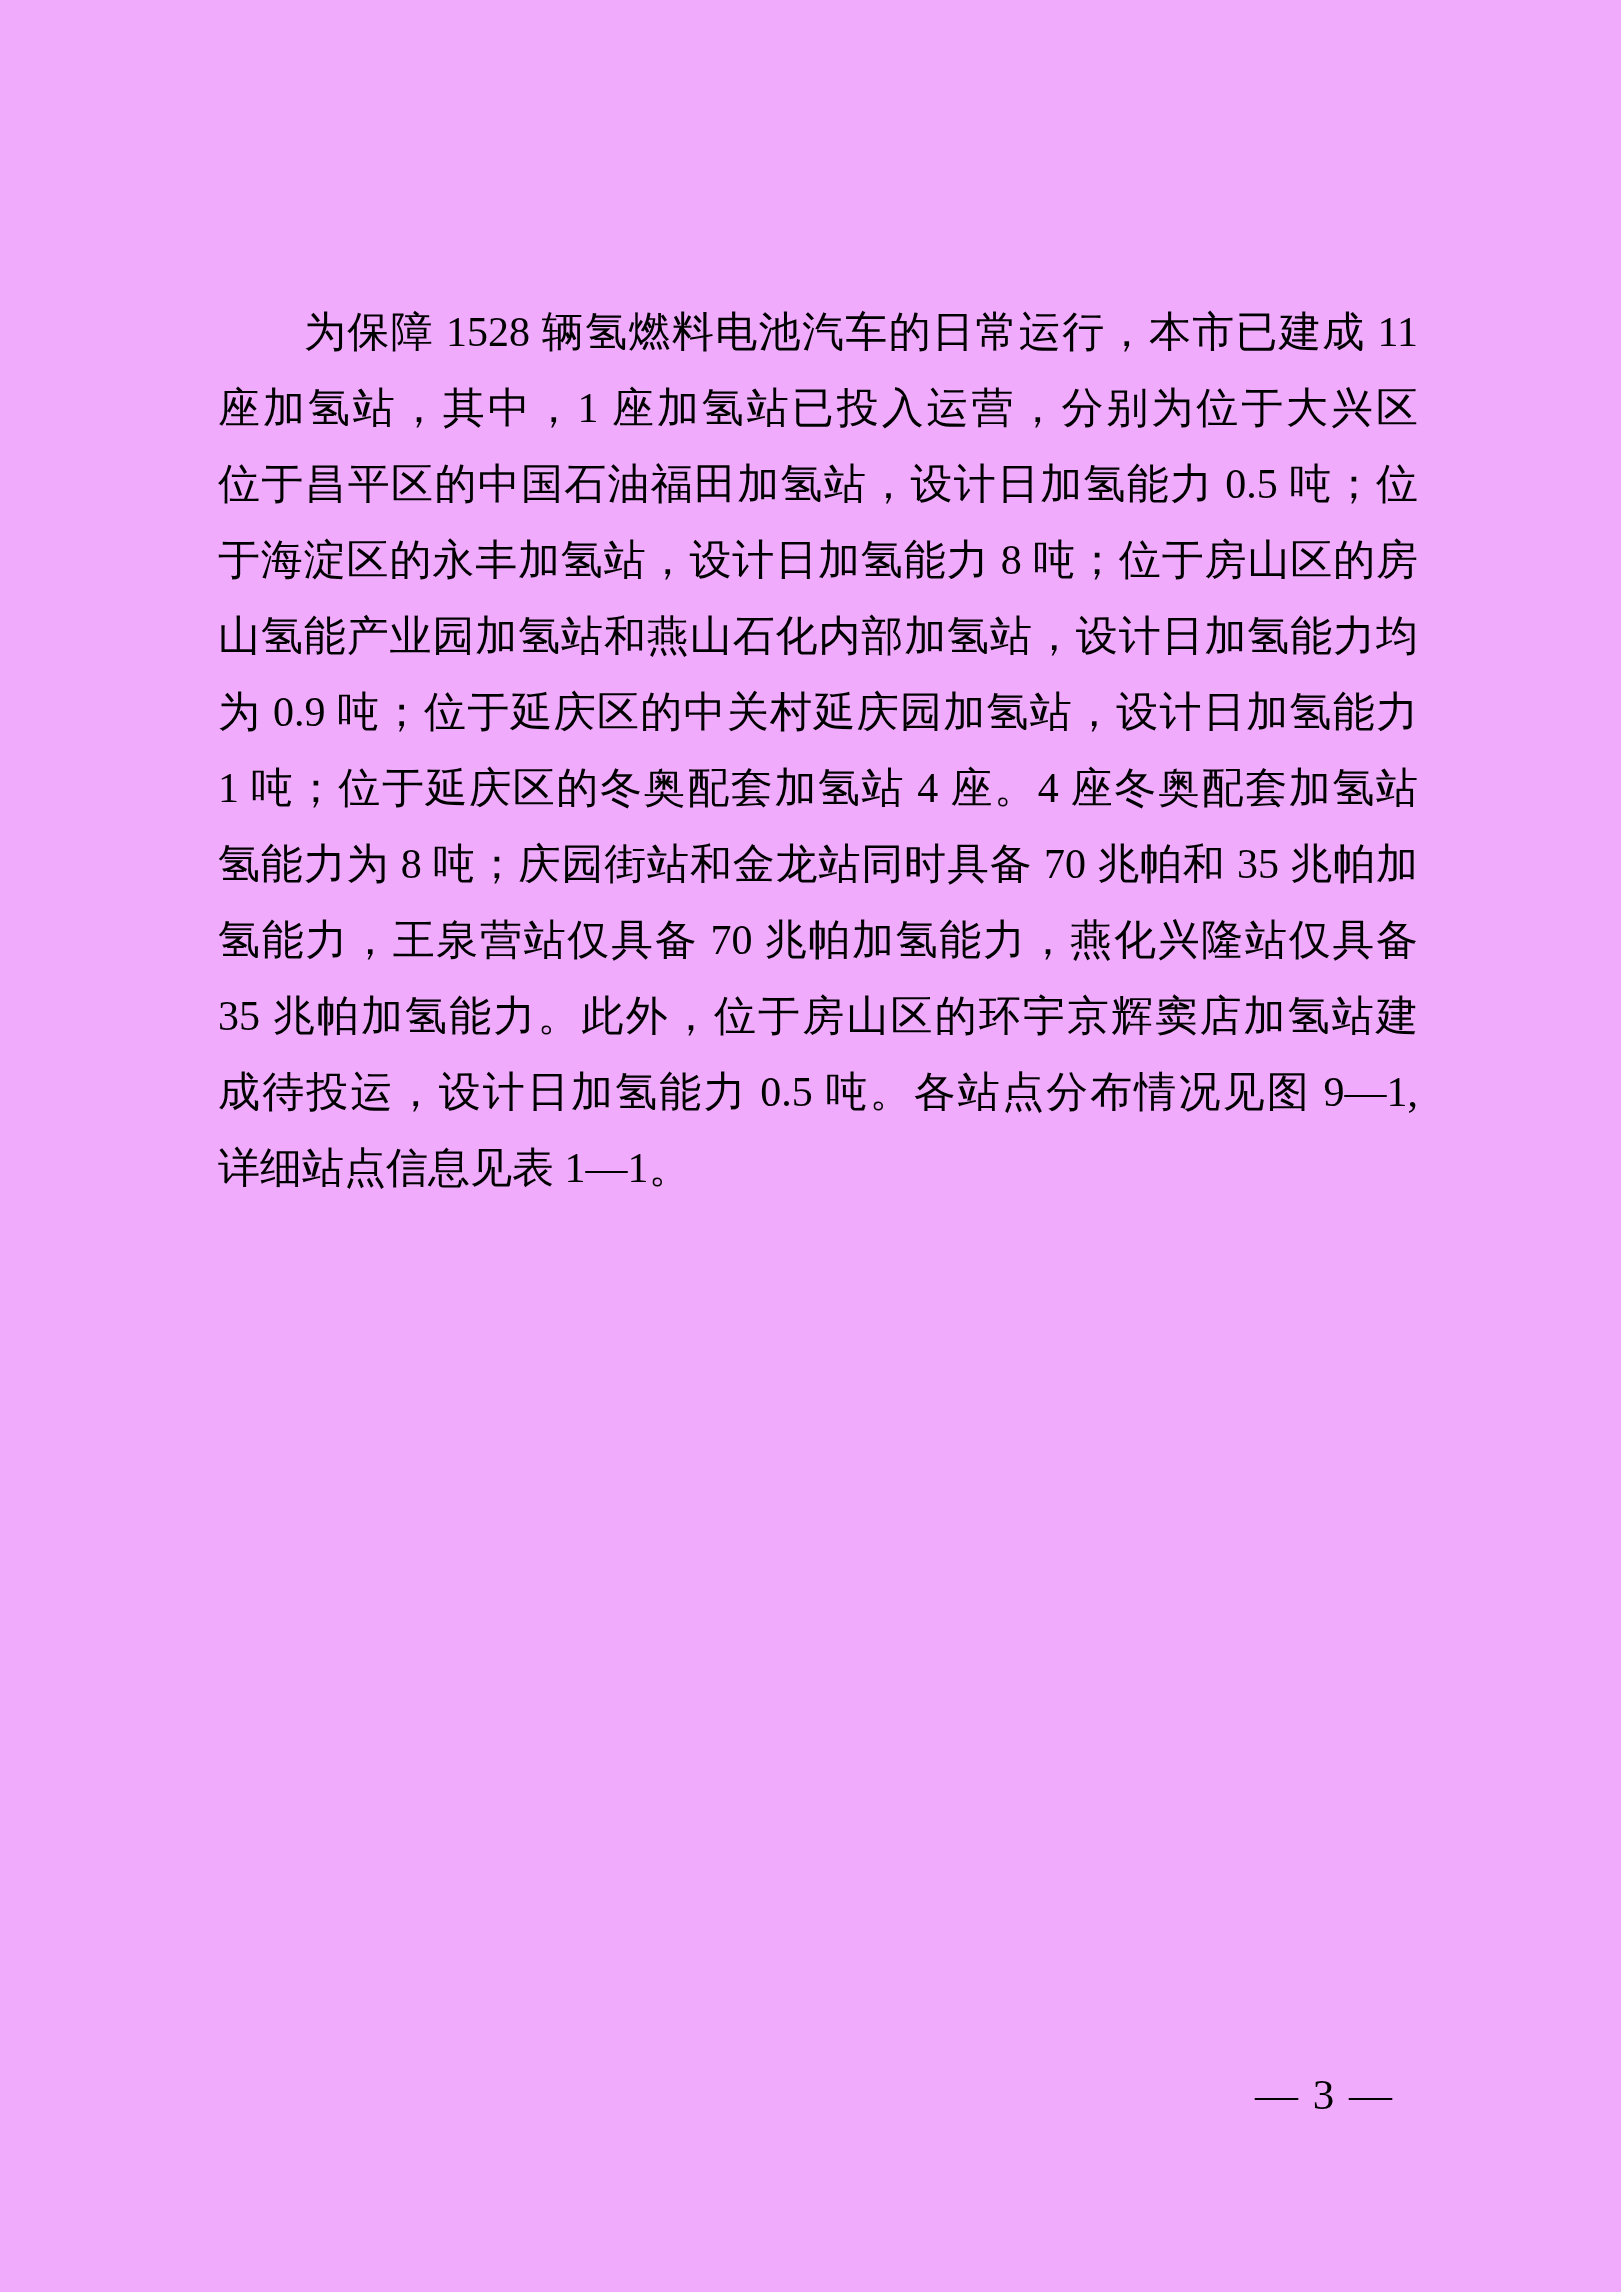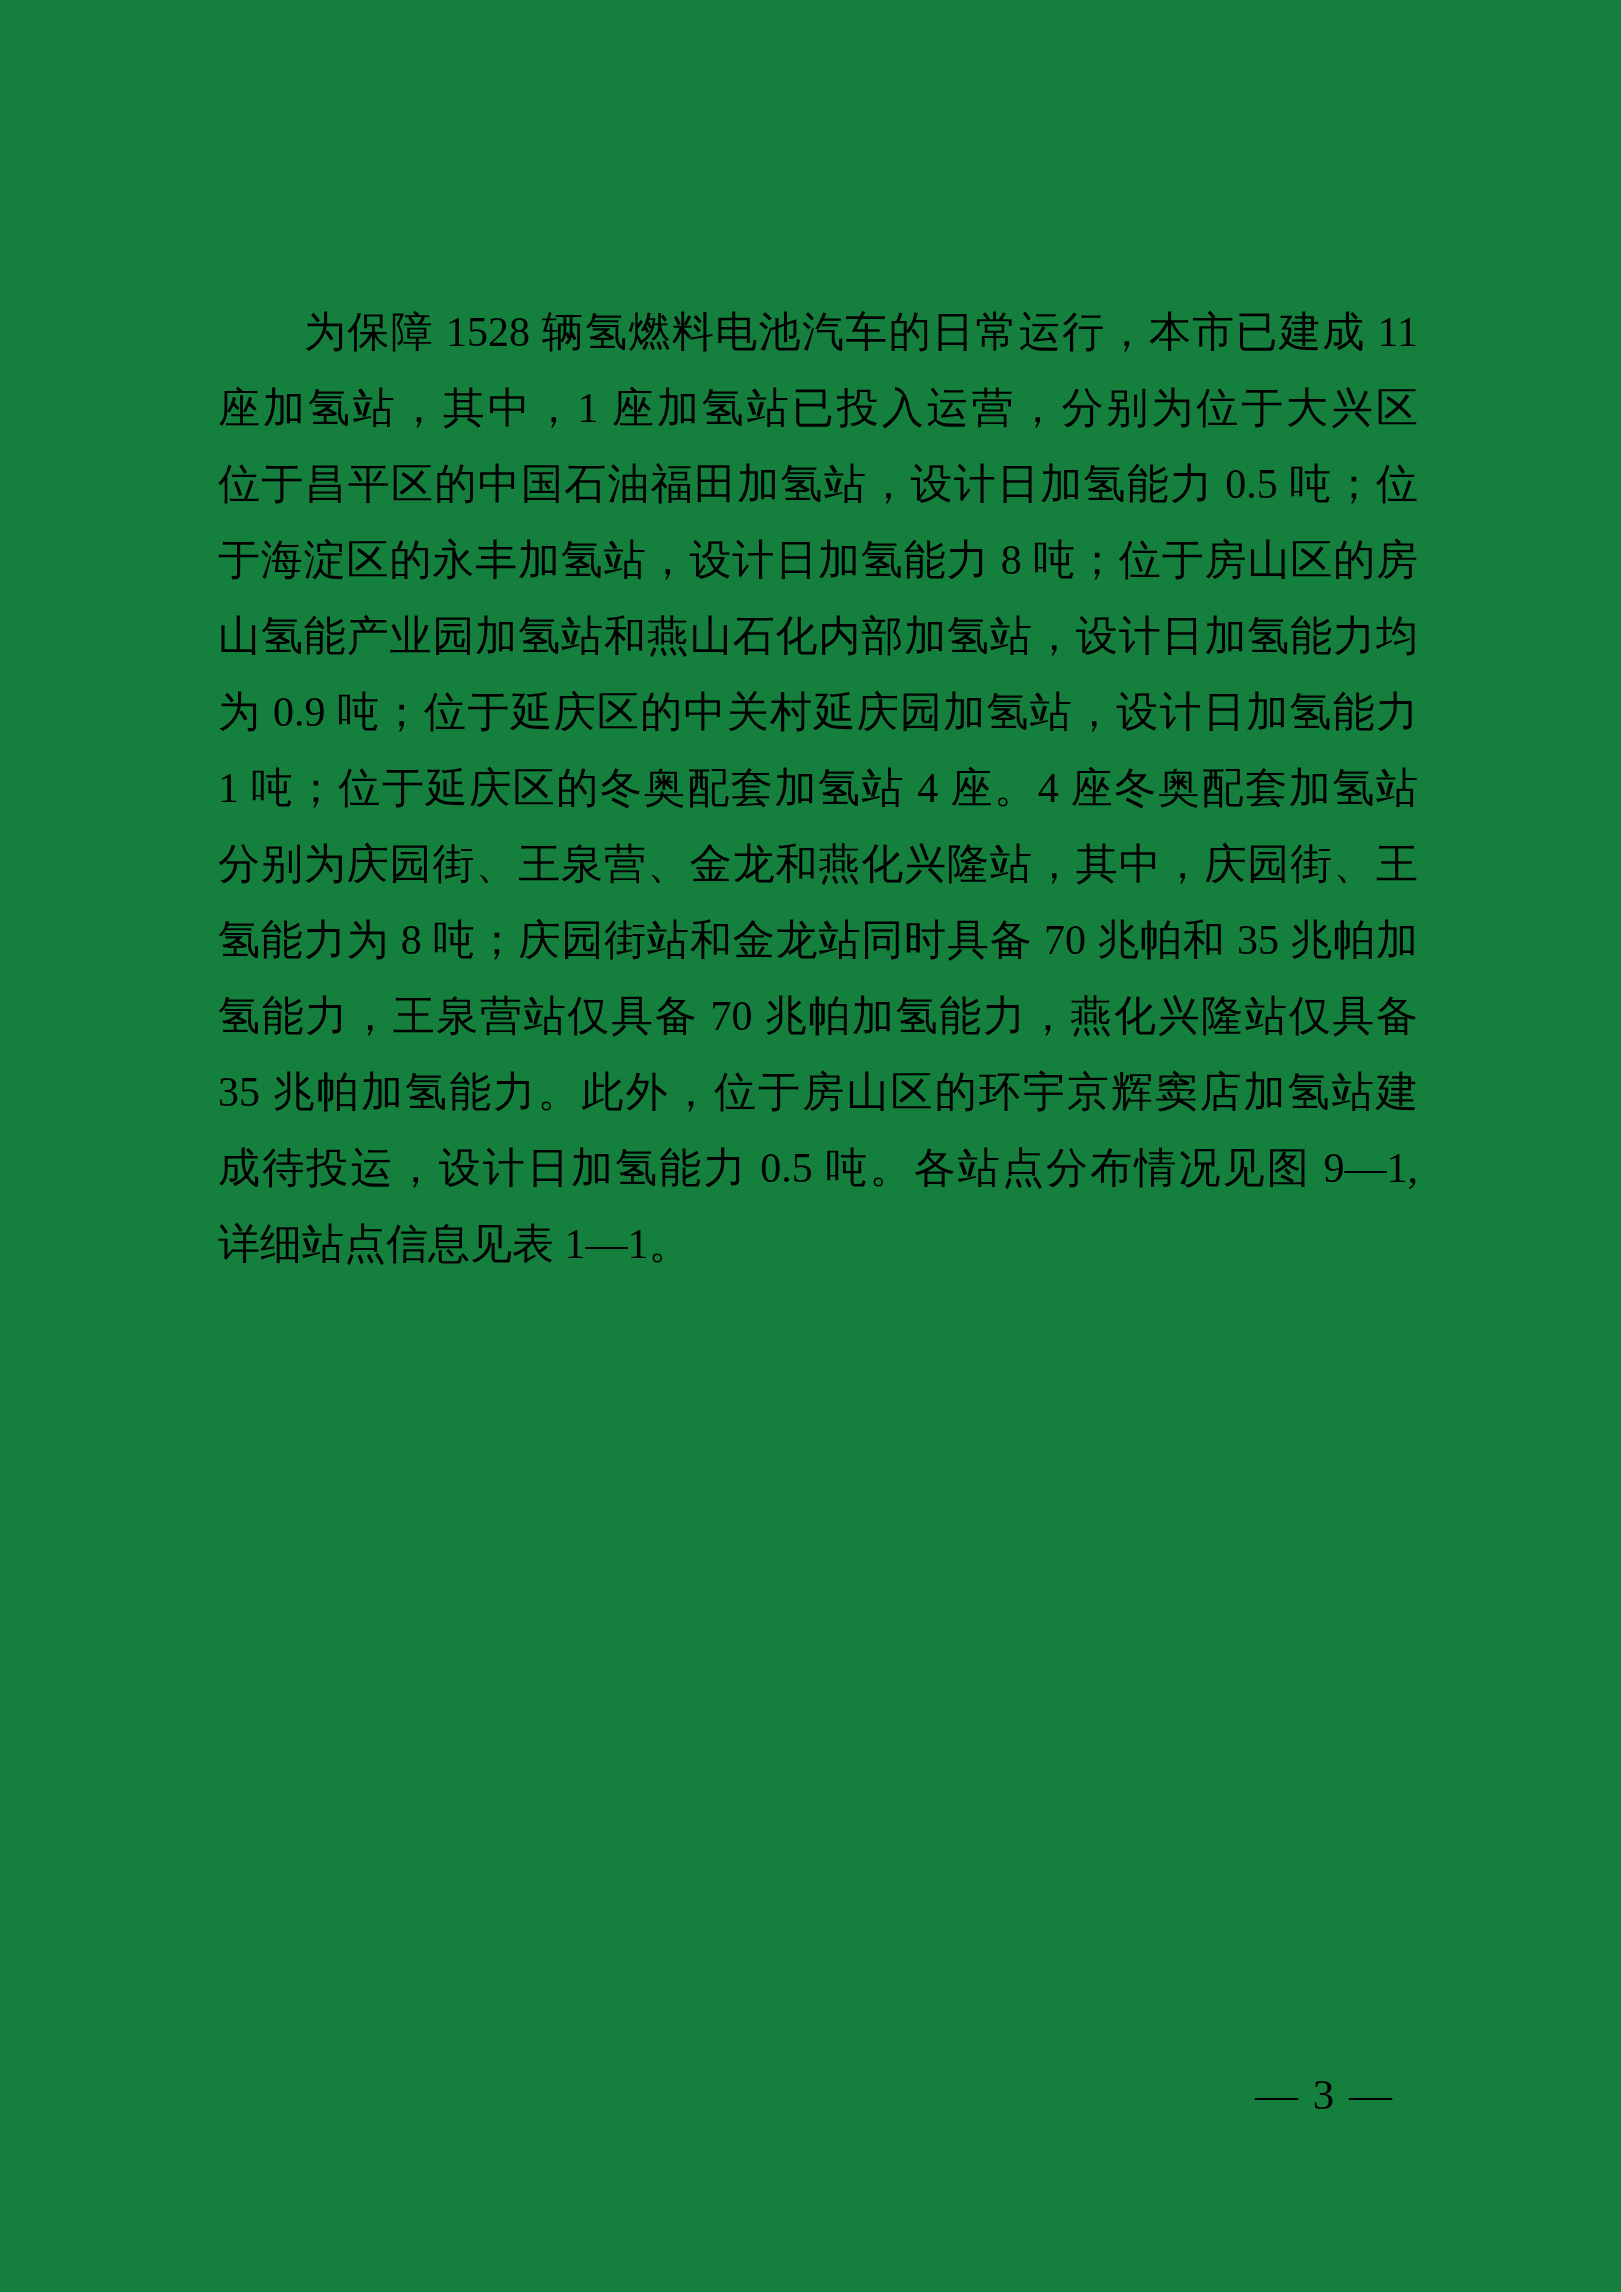--- a/index.html
+++ b/index.html
@@ -4,21 +4,21 @@
 <style>
   html, body {
     margin: 0;
     padding: 0;
     background: #e8e8e8;
   }
   .page {
     position: relative;
     width: 1621px;
     height: 2293px;
-    background: #15803d;
+    background: #f0abfc;
     color: #000000;
     font-family: "Liberation Serif", "DejaVu Serif", serif;
     overflow: hidden;
   }
   .textblock {
     position: absolute;
     left: 218px;
     top: 294px;
     width: 1200px;
   }
@@ -53,21 +53,20 @@
 
 <div class="page">
   <div class="textblock" id="paragraph">
       <div class="line indent">为保障 1528 辆氢燃料电池汽车的日常运行，本市已建成 11</div>
       <div class="line">座加氢站，其中，1 座加氢站已投入运营，分别为位于大兴区</div>
       <div class="line">位于昌平区的中国石油福田加氢站，设计日加氢能力 0.5 吨；位</div>
       <div class="line">于海淀区的永丰加氢站，设计日加氢能力 8 吨；位于房山区的房</div>
       <div class="line">山氢能产业园加氢站和燕山石化内部加氢站，设计日加氢能力均</div>
       <div class="line">为 0.9 吨；位于延庆区的中关村延庆园加氢站，设计日加氢能力</div>
       <div class="line">1 吨；位于延庆区的冬奥配套加氢站 4 座。4 座冬奥配套加氢站</div>
-      <div class="line">分别为庆园街、王泉营、金龙和燕化兴隆站，其中，庆园街、王</div>
       <div class="line">氢能力为 8 吨；庆园街站和金龙站同时具备 70 兆帕和 35 兆帕加</div>
       <div class="line">氢能力，王泉营站仅具备 70 兆帕加氢能力，燕化兴隆站仅具备</div>
       <div class="line">35 兆帕加氢能力。此外，位于房山区的环宇京辉窦店加氢站建</div>
       <div class="line">成待投运，设计日加氢能力 0.5 吨。各站点分布情况见图 9—1,</div>
       <div class="line last">详细站点信息见表 1—1。</div>
     </div>
   <div class="footer">— 3 —</div>
 </div>
 
 

